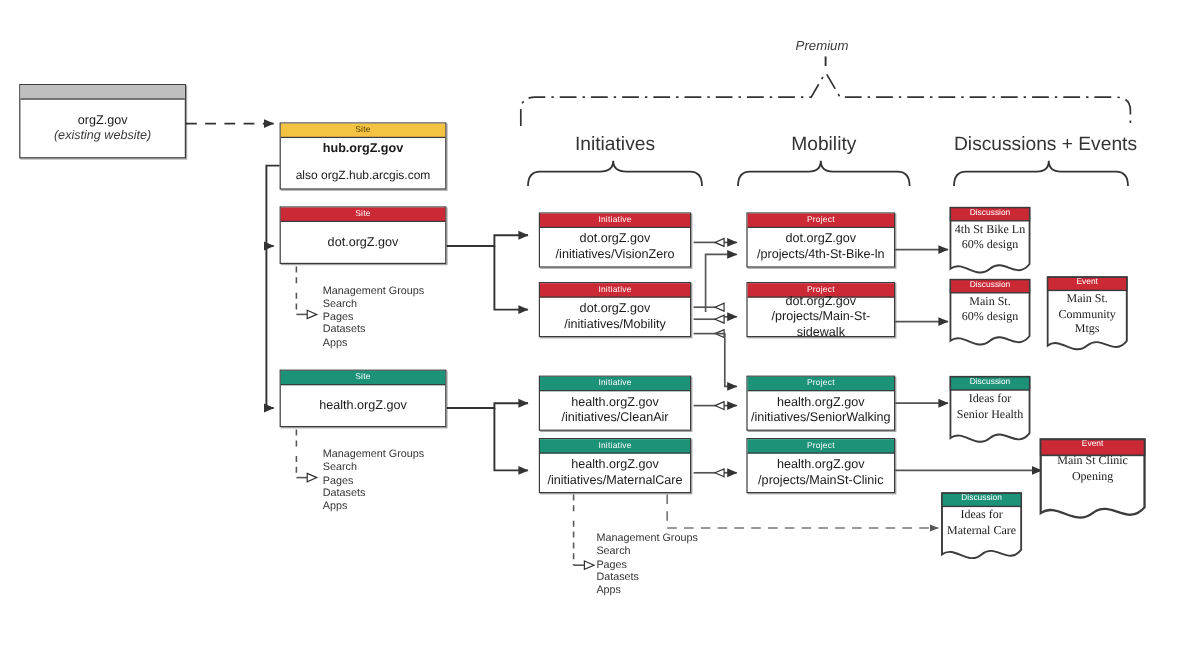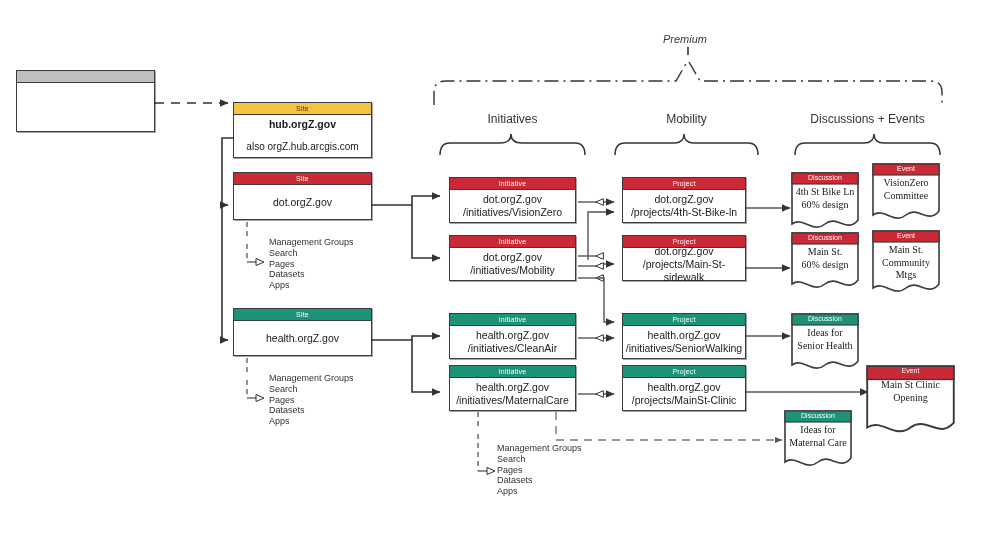--- a/index.html
+++ b/index.html
@@ -24,21 +24,21 @@
   .node.doc{border:none;background:transparent;box-shadow:none;}
   .doc .docwrap{position:absolute;inset:0;}
   .doc .dochdr{position:absolute;left:0;top:0;right:0;height:11px;
                line-height:11px;text-align:center;font-size:7px;color:#fff;z-index:2;}
   .doc .doctext{position:absolute;left:0;right:0;top:12px;z-index:2;
                 text-align:center;font-family:"Liberation Serif",serif;
                 font-size:10px;line-height:12.5px;padding:2px 3px;}
   .lbl{position:absolute;z-index:4;font-size:10.5px;color:#3a3a3a;white-space:nowrap;}
   .lbl.it{font-style:italic;text-align:center;}
   .menu{position:absolute;z-index:4;font-size:9px;line-height:10.8px;color:#333;white-space:nowrap;}
-  .colcap{position:absolute;z-index:4;font-size:12px;color:#333;
+  .colcap{position:absolute;z-index:4;font-size:16px;color:#333;
           text-align:center;white-space:nowrap;}
   .sub{font-size:10px;}
 </style>
 </head>
 <body>
 
 <div id="stage">
 
   <svg class="layer" id="edges" viewBox="0 0 999 548">
     <defs>
@@ -138,20 +138,24 @@
   </svg>
 
   <div class="lbl it" style="left:663px;top:33px;font-size:11px;">Premium</div>
 
   <div class="colcap" style="left:440px;top:112px;width:145px;">Initiatives</div>
   <div class="colcap" style="left:615px;top:112px;width:143px;">Mobility</div>
   <div class="colcap" style="left:795px;top:112px;width:145px;">Discussions + Events</div>
 
   <div class="node" style="left:16px;top:70px;width:139px;height:62px;">
     <div class="hdr gray"></div>
+    <div class="body">
+      <div>orgZ.gov</div>
+      <div class="lbl it" style="position:static;font-style:italic;">(existing website)</div>
+    </div>
   </div>
 
   <div class="node" style="left:233px;top:82px;width:139px;height:56px;margin-top:20px;">
     <div class="hdr orange">Site</div>
     <div class="body" style="justify-content:flex-start;padding-top:3px;">
       <div style="font-weight:bold;">hub.orgZ.gov</div>
       <div class="sub" style="margin-top:9px;">
         <span>also </span><span style="">orgZ.hub.arcgis.com</span>
       </div>
     </div>
@@ -300,31 +304,20 @@
       <path d="M1,1 H67 V48 C56,62 46,42 34,52 C22,62 12,44 1,52 Z" fill="#ffffff" stroke="#3b3b3b" stroke-width="1.6"></path>
       <rect x="1" y="1" width="66" height="11" fill="#1C9279" stroke="#3b3b3b" stroke-width="1.2"></rect>
     </svg>
     <div class="dochdr">Discussion</div>
     <div class="doctext">
       <div>Ideas for</div>
       <div>Maternal Care</div>
     </div>
   </div>
 
-  <div class="node doc" style="left:872px;top:163px;width:68px;height:62px;">
-    <svg class="docwrap" viewBox="0 0 68 62" preserveAspectRatio="none">
-      <path d="M1,1 H67 V48 C56,62 46,42 34,52 C22,62 12,44 1,52 Z" fill="#ffffff" stroke="#3b3b3b" stroke-width="1.6"></path>
-      <rect x="1" y="1" width="66" height="11" fill="#CC2936" stroke="#3b3b3b" stroke-width="1.2"></rect>
-    </svg>
-    <div class="dochdr">Event</div>
-    <div class="doctext">
-      <div>VisionZero</div>
-      <div>Committee</div>
-    </div>
-  </div>
 
   <div class="node doc" style="left:872px;top:230px;width:68px;height:68px;">
     <svg class="docwrap" viewBox="0 0 68 68" preserveAspectRatio="none">
       <path d="M1,1 H67 V54 C56,68 46,48 34,58 C22,68 12,50 1,58 Z" fill="#ffffff" stroke="#3b3b3b" stroke-width="1.6"></path>
       <rect x="1" y="1" width="66" height="11" fill="#CC2936" stroke="#3b3b3b" stroke-width="1.2"></rect>
     </svg>
     <div class="dochdr">Event</div>
     <div class="doctext">
       <div>Main St.</div>
       <div>Community</div>

